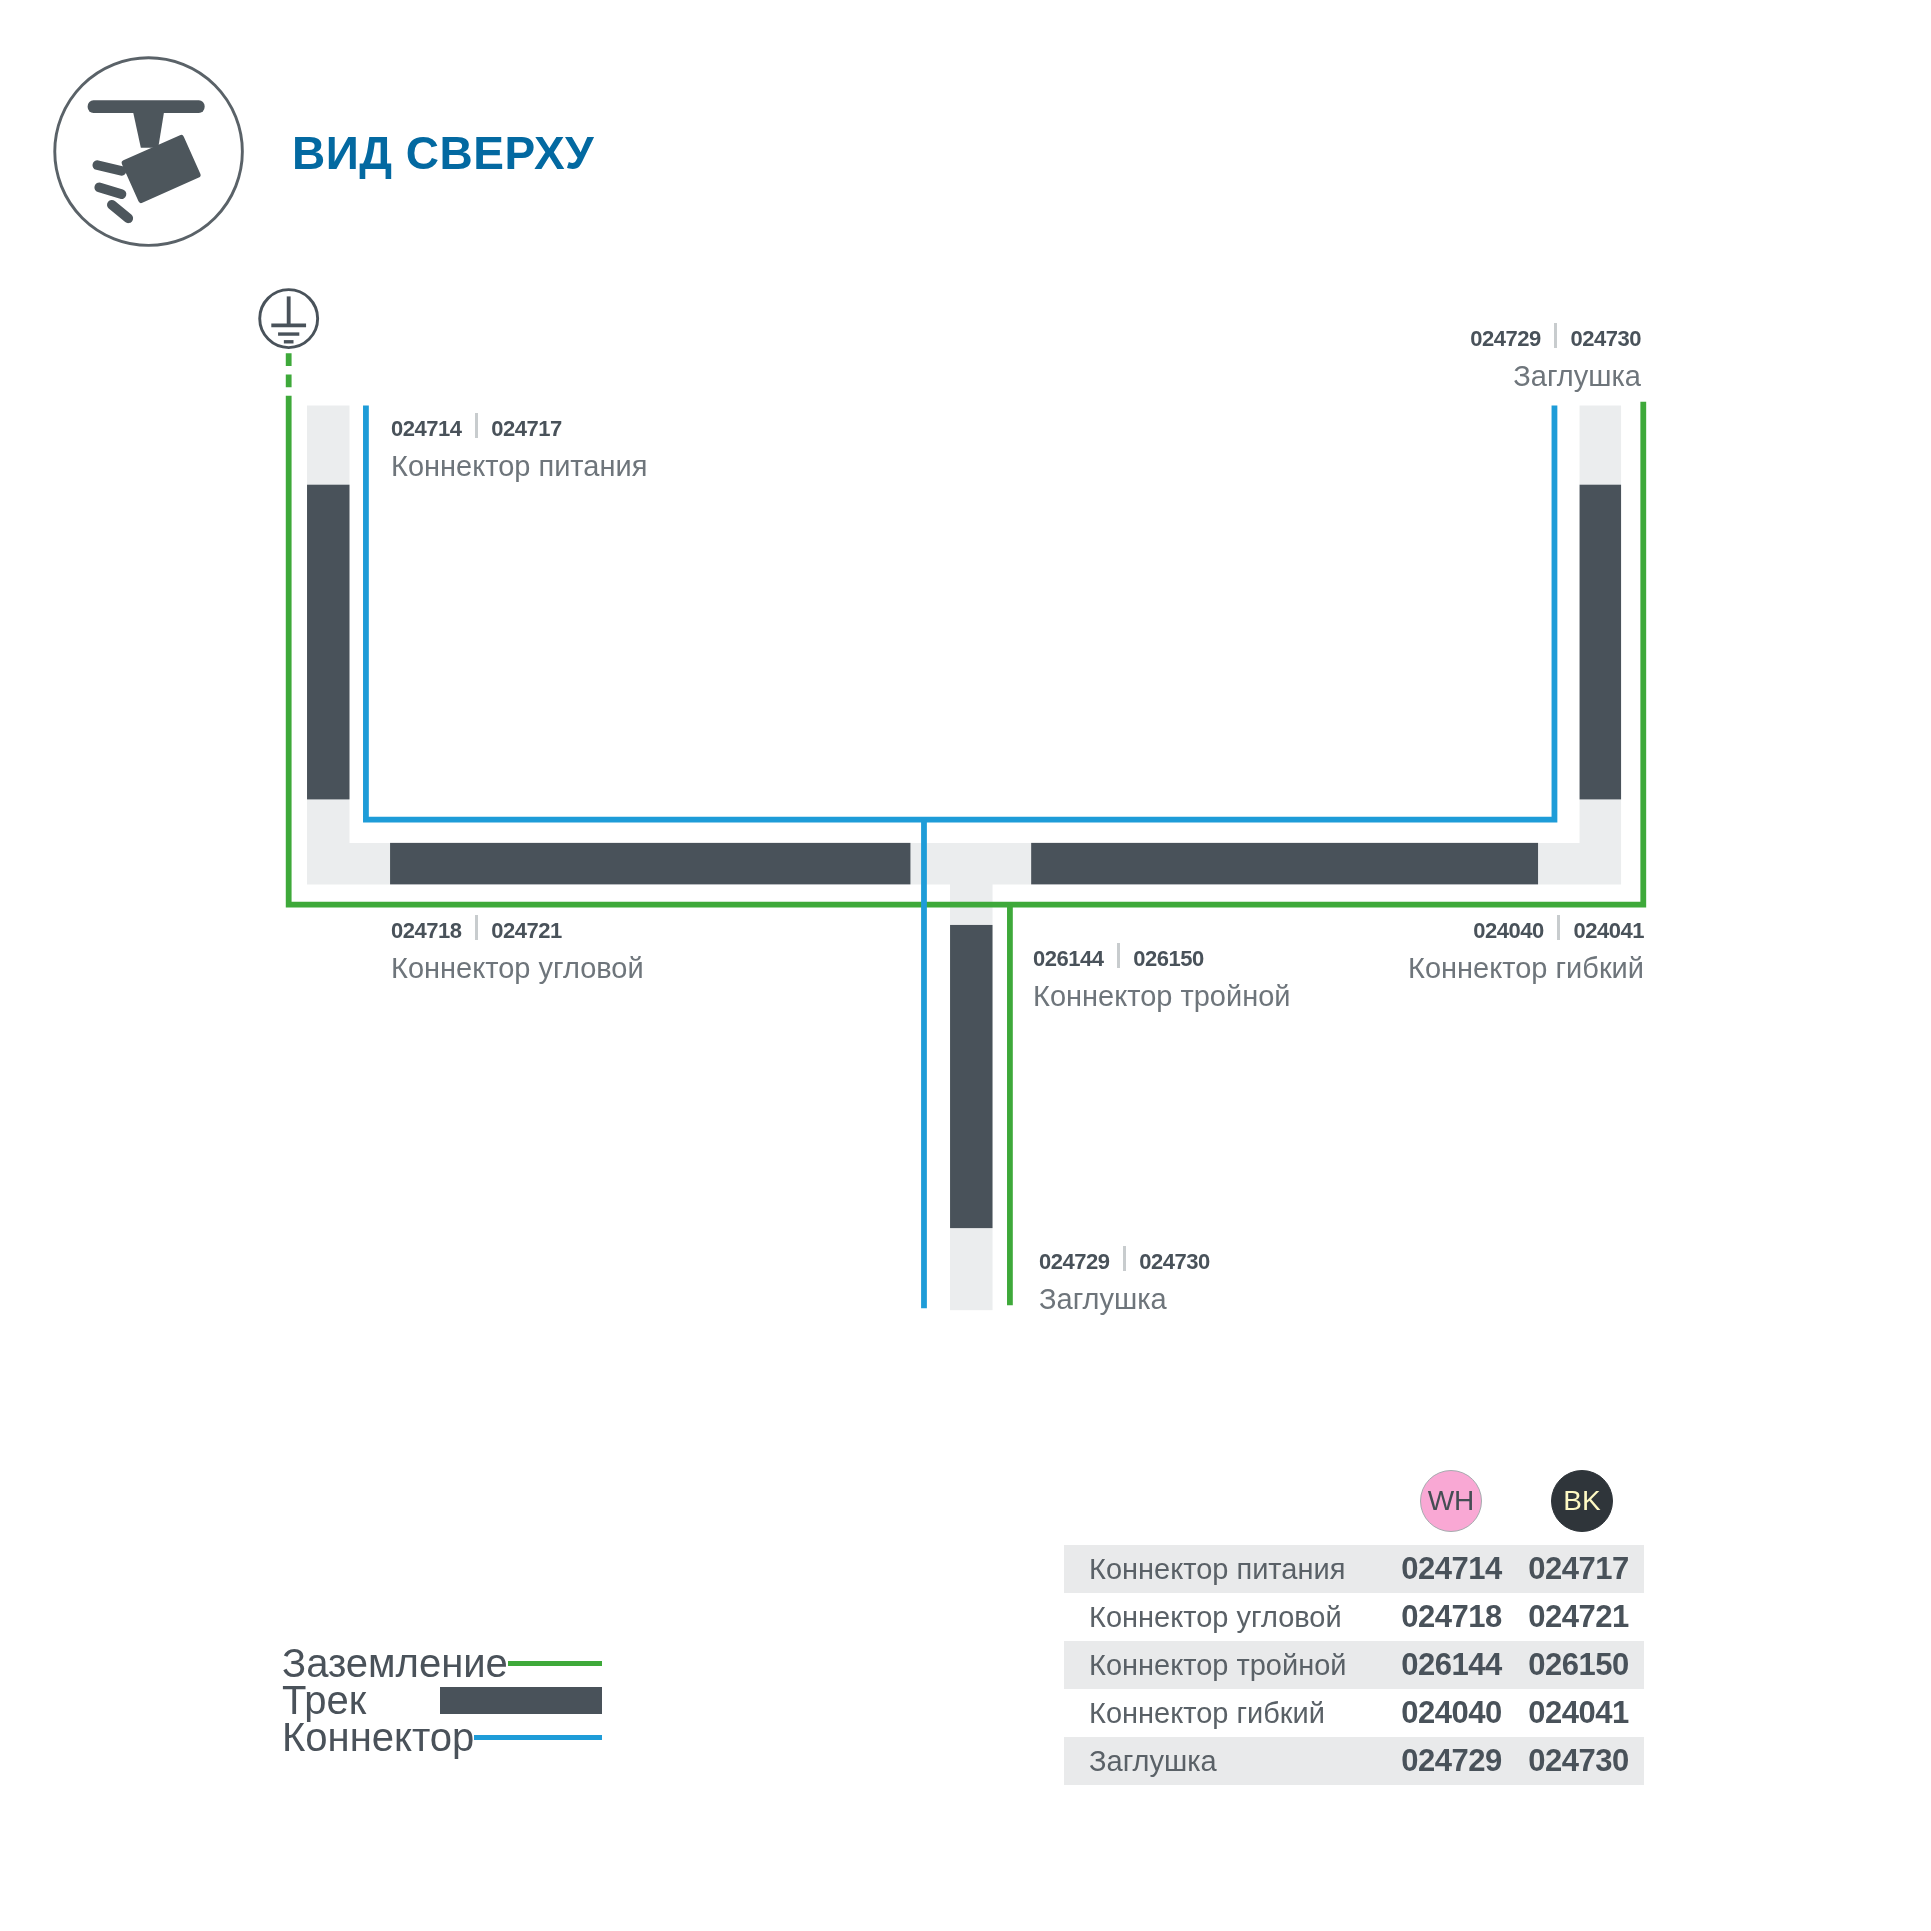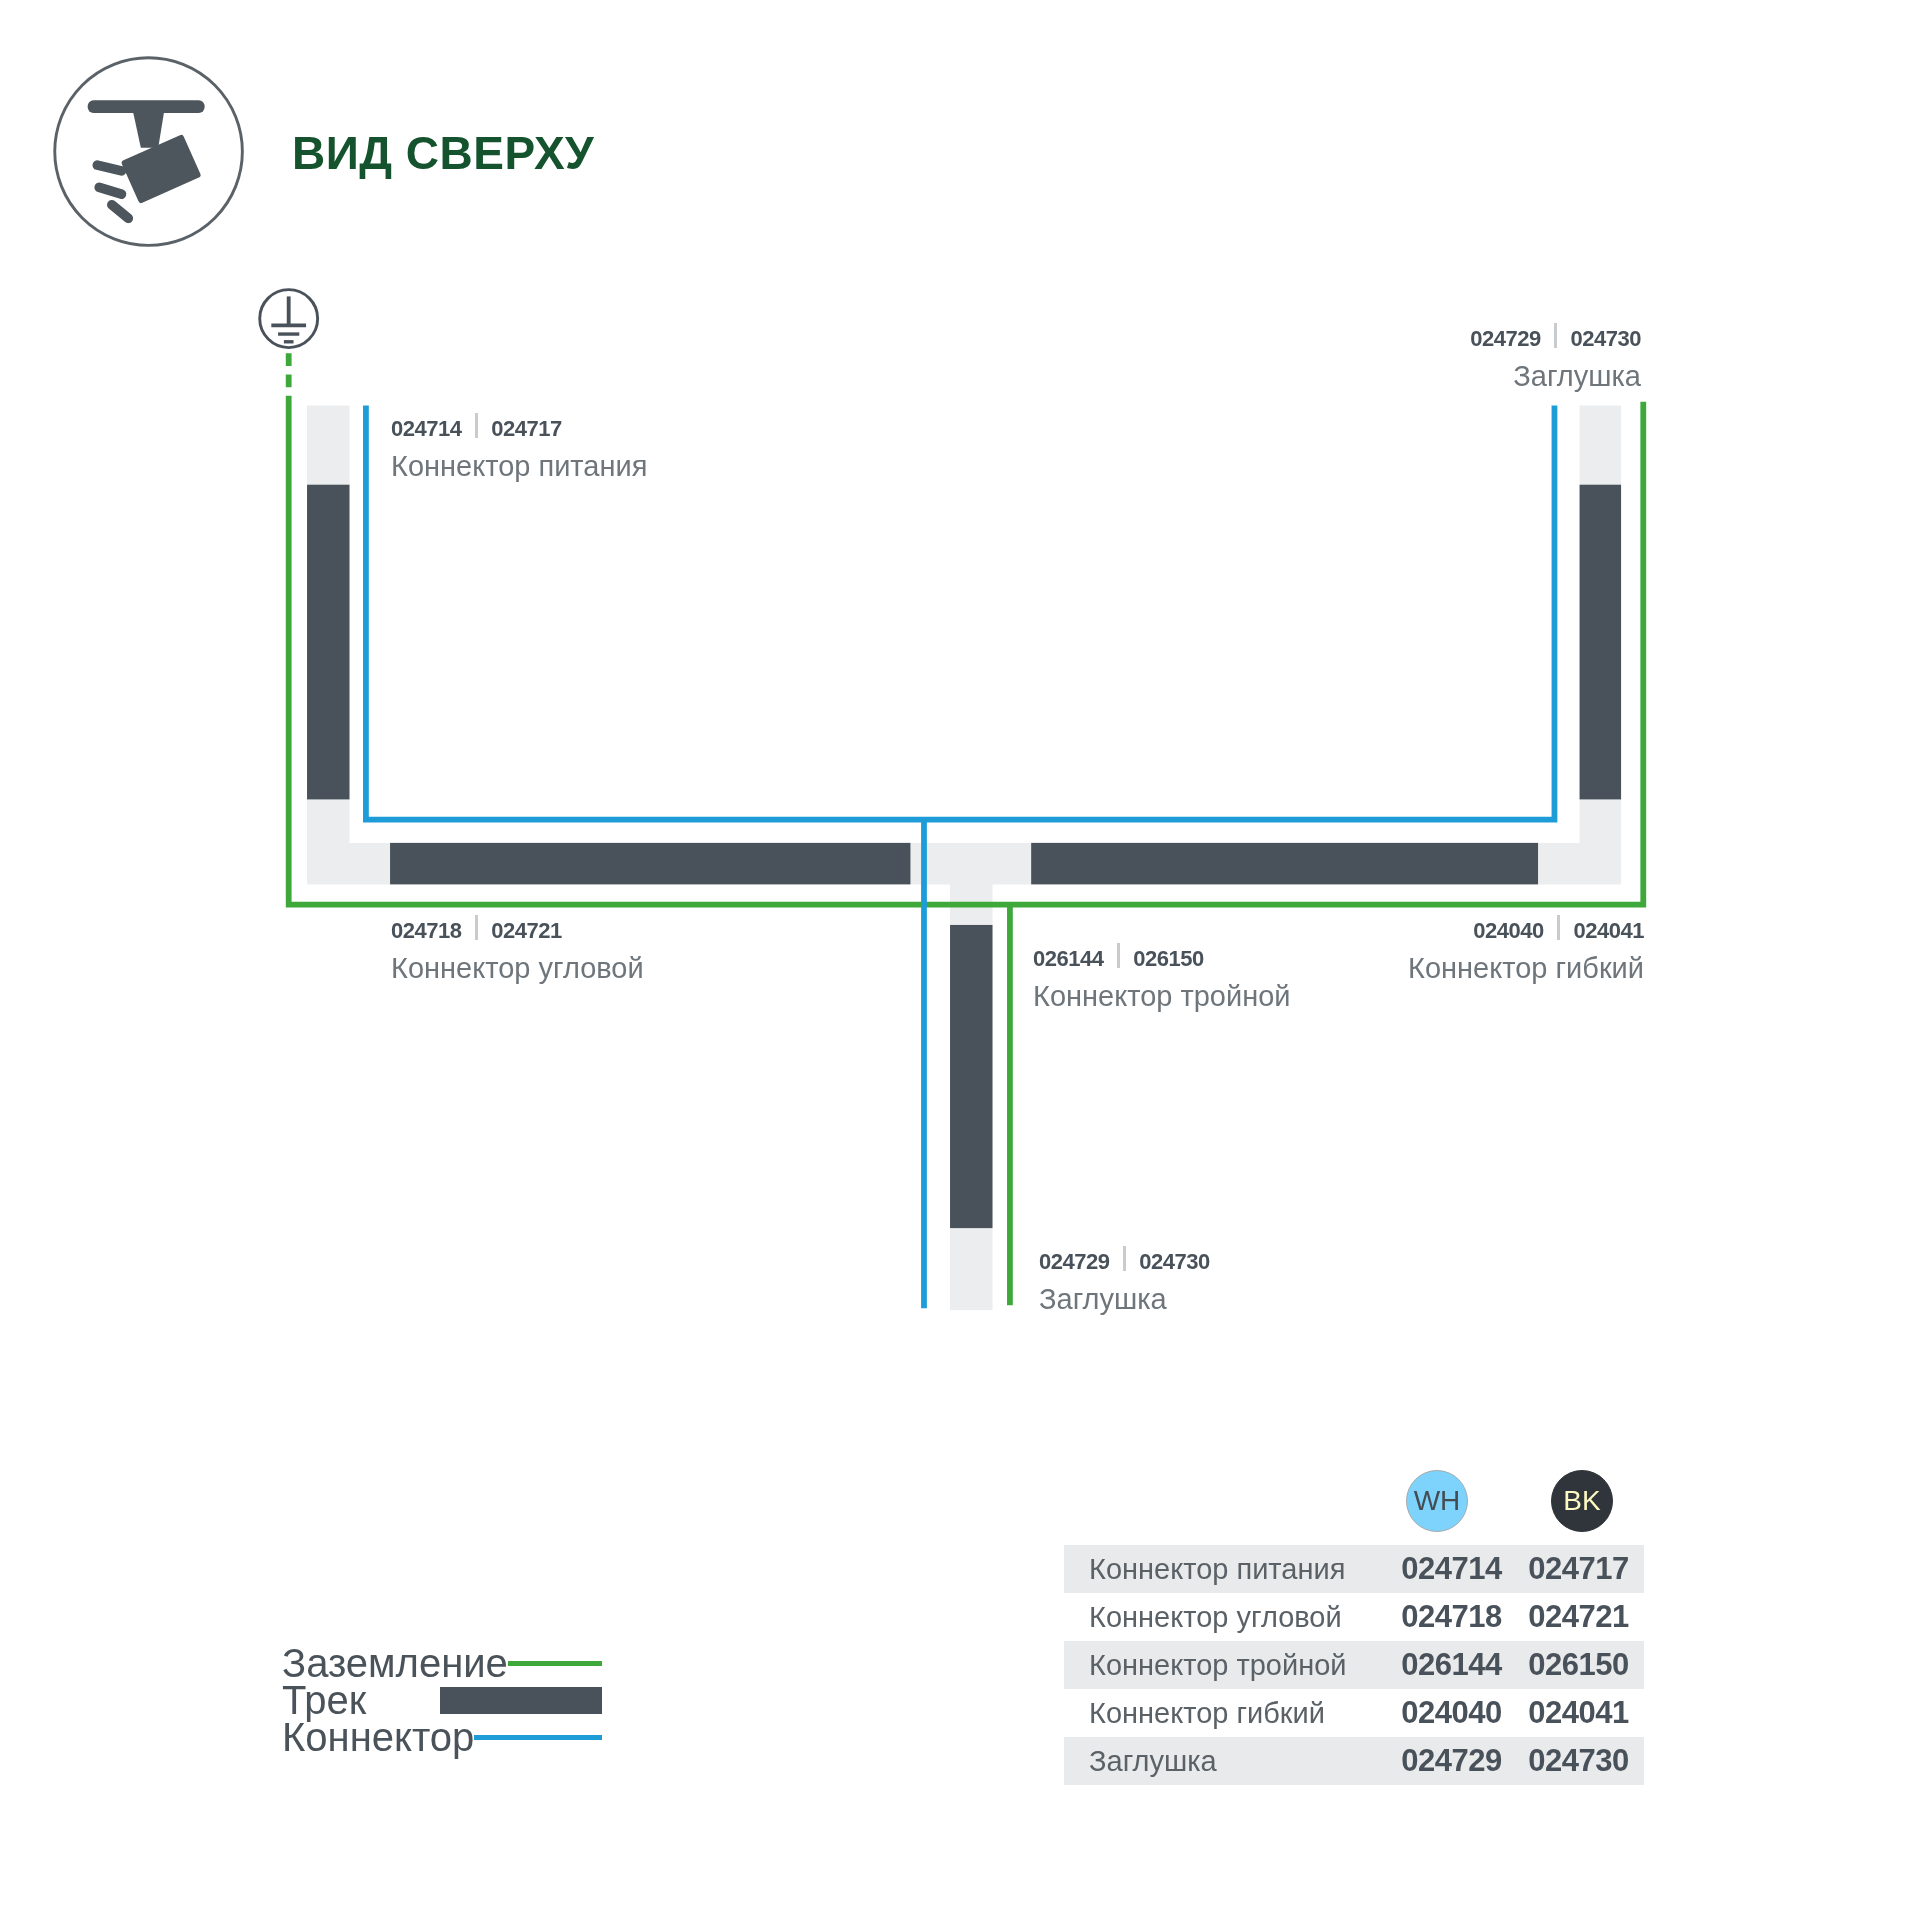--- a/index.html
+++ b/index.html
@@ -2,21 +2,21 @@
 <html style="--track: #49525A; --track_light: #EBEDEE; --ground: #3EA93A; --neutral: #1E9CD8; --text_dark: #49525A; --text_muted: #6E757B; --row_gray: #E9EAEB; --bk_fill: #2F353A;"><head>
 <meta charset="utf-8">
 <style>
   html,body{margin:0;padding:0;background:#fff;}
   body{width:1931px;height:1931px;font-family:"Liberation Sans",sans-serif;}
   .canvas{position:relative;width:1931px;height:1931px;background:#ffffff;overflow:hidden;}
   .abs{position:absolute;}
 
   
   .page-title{position:absolute;left:292px;top:97px;height:111px;display:flex;align-items:center;
-    font-size:46px;font-weight:700;color:#14532d;letter-spacing:0.5px;}
+    font-size:46px;font-weight:700;color:#0369a1;letter-spacing:0.5px;}
 
   
   svg.diagram{position:absolute;left:0;top:0;}
   .c-dark{fill:var(--track);}
   .c-light{fill:var(--track_light);}
   .w-ground{stroke:var(--ground);stroke-width:6;fill:none;}
   .w-neutral{stroke:var(--neutral);stroke-width:6;fill:none;}
   .sym{stroke:var(--track);fill:none;}
 
   
@@ -33,21 +33,21 @@
   .sw{width:162px;}
   .sw-line{height:5.8px;}
   .sw-ground{background:var(--ground);}
   .sw-neutral{background:var(--neutral);}
   .sw-track{height:27px;background:var(--track);}
 
   
   .parts-table{position:absolute;left:1064px;top:1545px;width:580px;}
   .col-circle{position:absolute;top:-75px;width:60px;height:60px;border-radius:50%;
     display:flex;align-items:center;justify-content:center;font-size:28px;font-weight:400;}
-  .col-circle.wh{left:342px;background:#7dd3fc;border:1.9px solid #a6abaf;color:#454d54;}
+  .col-circle.wh{left:356px;background:#f9a8d4;border:1.9px solid #a6abaf;color:#454d54;}
   .col-circle.bk{left:487px;background:var(--bk_fill);color:#fef9c3;border:1.9px solid var(--bk_fill);}
   .trow{height:48px;display:flex;align-items:center;}
   .trow:nth-child(odd){background:var(--row_gray);}
   .trow .tlabel{width:324px;box-sizing:border-box;padding-left:25px;font-size:29px;color:#5a6167;}
   .trow .tcode{width:127px;text-align:center;font-size:31px;font-weight:700;color:var(--text_dark);letter-spacing:-0.5px;}
 </style>
 </head>
 <body>
 
 <div class="canvas">

